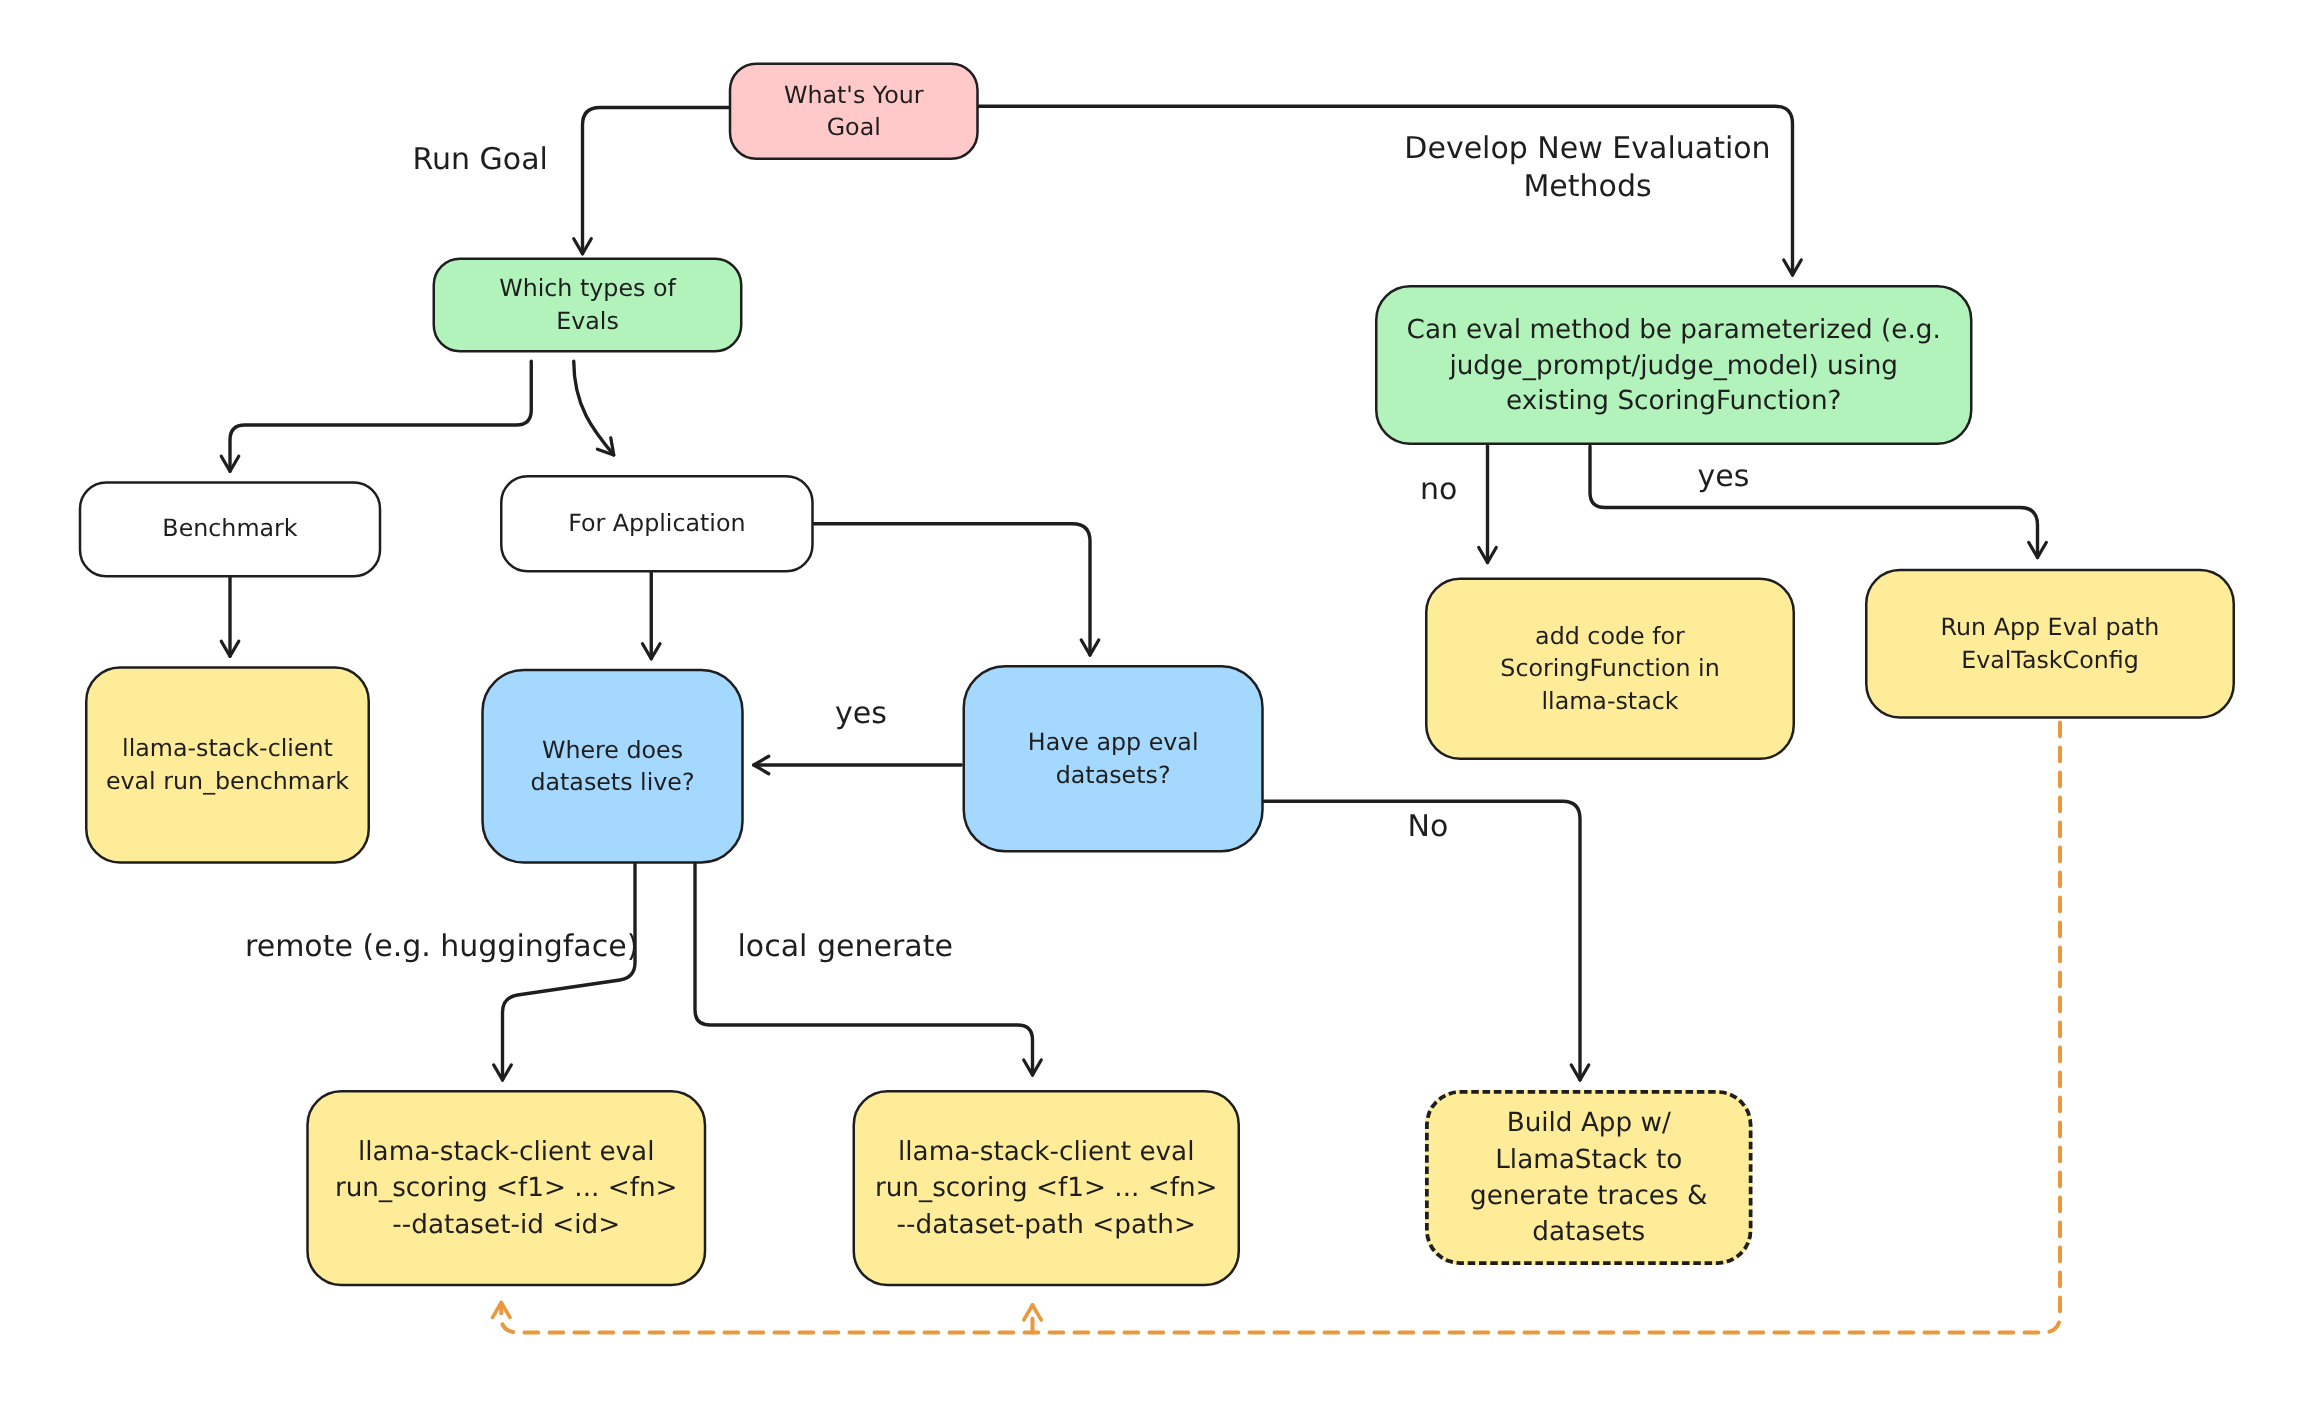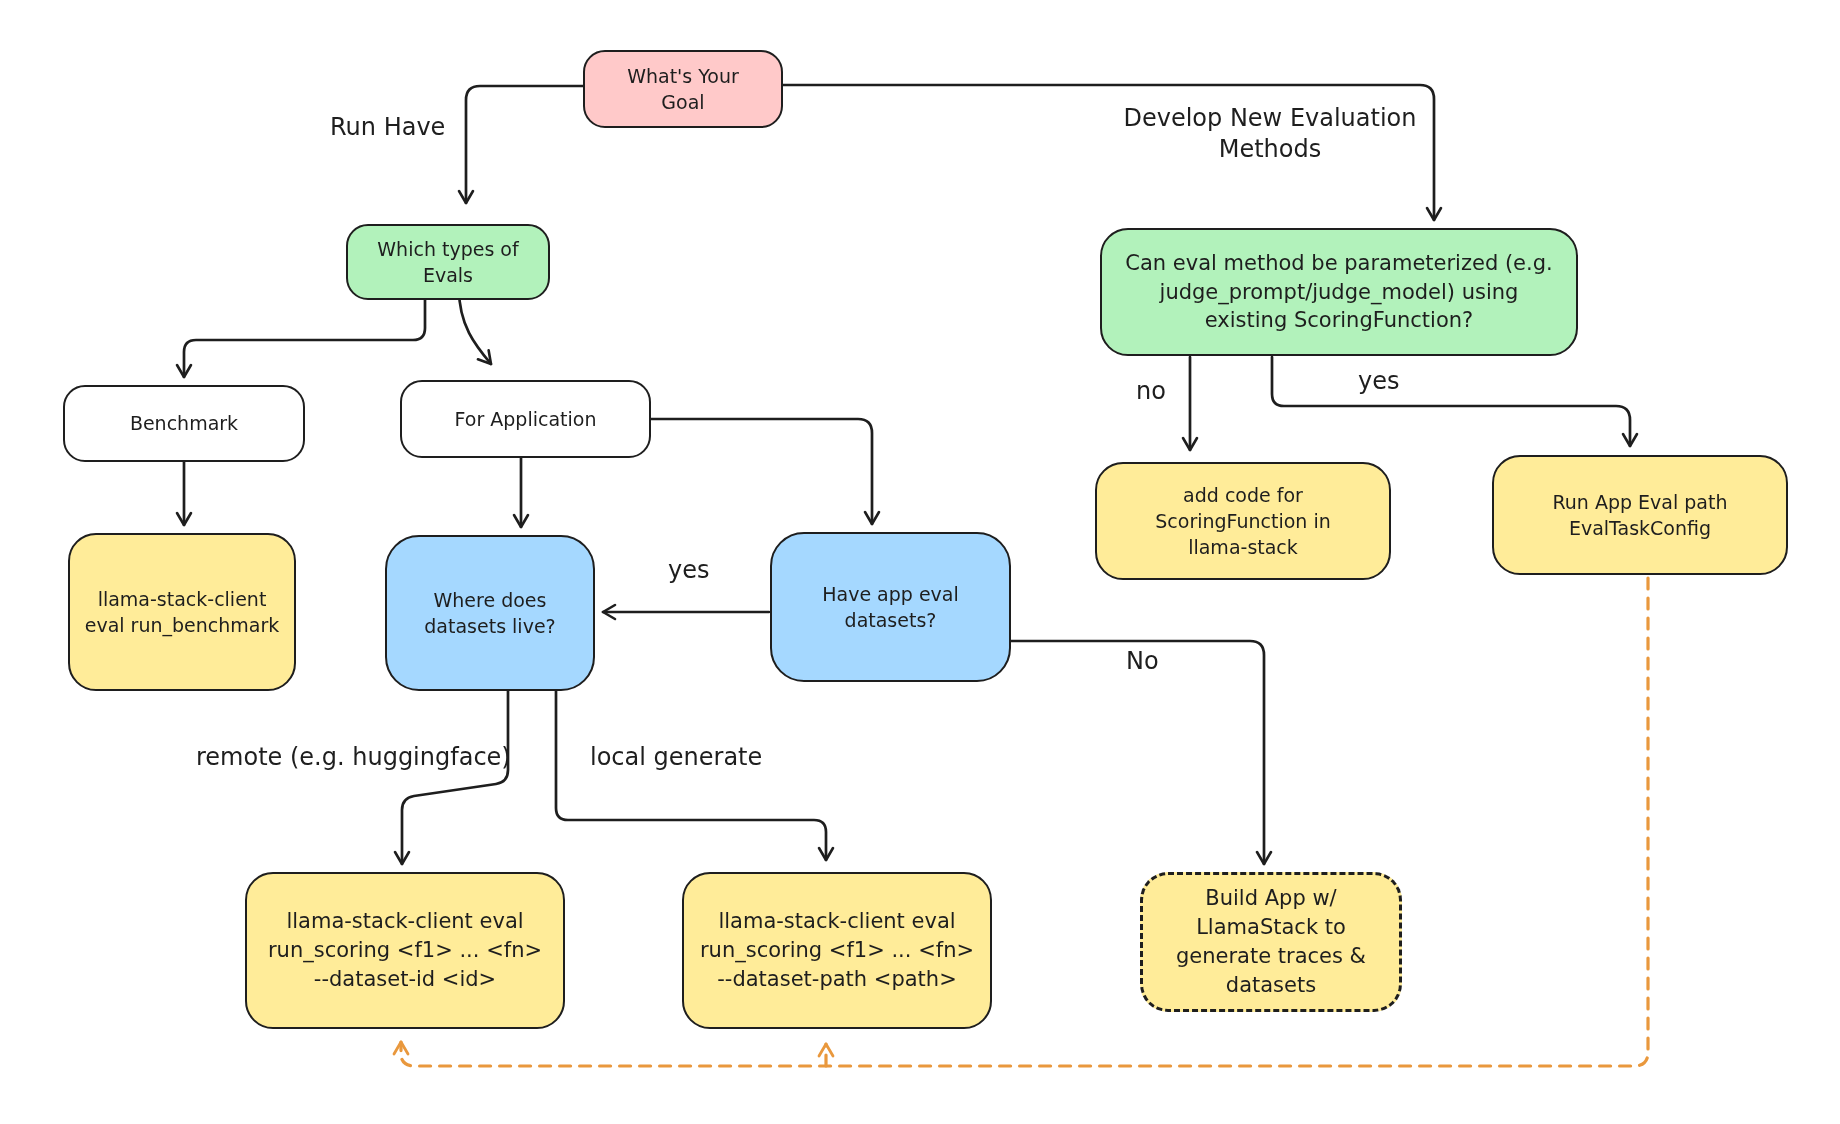--- a/index.html
+++ b/index.html
@@ -66,61 +66,61 @@
     <path d="M 1190 357 L 1190 450" marker-end="url(#arrow)"></path>
     <path d="M 1272 357 L 1272 394 Q 1272 406 1284 406 L 1616 406 Q 1630 406 1630 420 L 1630 446" marker-end="url(#arrow)"></path>
 
     <path class="orange" d="M 1648 578 L 1648 1052 Q 1648 1066 1634 1066 L 415 1066 Q 401 1066 401 1054 L 401 1042" marker-end="url(#arrow-orange)"></path>
     <path class="orange" d="M 826 1066 L 826 1044" marker-end="url(#arrow-orange)"></path>
   </svg>
 
   <div class="node fill-pink r22" style="left:583px; top:50px; width:200px; height:78px;">What's Your
 Goal</div>
 
-  <div class="node fill-green r22" style="left:346px; top:224px; width:204px; height:76px;">Which types of
+  <div class="node fill-green r22" style="left:346px; top:206px; width:248px; height:76px;">Which types of
 Evals</div>
 
   <div class="node r22" style="left:63px; top:385px; width:242px; height:77px;">Benchmark</div>
 
   <div class="node r22" style="left:400px; top:380px; width:251px; height:78px;">For Application</div>
 
   <div class="node fill-yellow" style="left:68px; top:533px; width:228px; height:158px;">llama-stack-client
 eval run_benchmark</div>
 
   <div class="node fill-blue r34" style="left:385px; top:535px; width:210px; height:156px;">Where does
 datasets live?</div>
 
   <div class="node fill-green fs21" style="left:1100px; top:228px; width:478px; height:128px;">Can eval method be parameterized (e.g.
 judge_prompt/judge_model) using
 existing ScoringFunction?</div>
 
   <div class="node fill-blue r34" style="left:770px; top:532px; width:241px; height:150px;">Have app eval
 datasets?</div>
 
-  <div class="node fill-yellow" style="left:1095px; top:462px; width:296px; height:118px;">add code for
+  <div class="node fill-yellow" style="left:1140px; top:462px; width:296px; height:146px;">add code for
 ScoringFunction in
 llama-stack</div>
 
   <div class="node fill-yellow" style="left:1492px; top:455px; width:296px; height:120px;">Run App Eval path
 EvalTaskConfig</div>
 
   <div class="node fill-yellow fs21" style="left:245px; top:872px; width:320px; height:157px;">llama-stack-client eval
 run_scoring &lt;f1&gt; ... &lt;fn&gt;
 --dataset-id &lt;id&gt;</div>
 
   <div class="node fill-yellow fs21" style="left:682px; top:872px; width:310px; height:157px;">llama-stack-client eval
 run_scoring &lt;f1&gt; ... &lt;fn&gt;
 --dataset-path &lt;path&gt;</div>
 
   <div class="node fill-yellow dashed fs21" style="left:1140px; top:872px; width:262px; height:140px;">Build App w/
 LlamaStack to
 generate traces &amp;
 datasets</div>
 
-  <div class="lbl" style="left:330px; top:112px;">Run Have</div>
+  <div class="lbl" style="left:330px; top:112px;">Run Goal</div>
 
   <div class="lbl center" style="left:1118px; top:103px; width:304px;">Develop New Evaluation
 Methods</div>
 
   <div class="lbl" style="left:1136px; top:376px;">no</div>
 
   <div class="lbl" style="left:1358px; top:366px;">yes</div>
 
   <div class="lbl" style="left:668px; top:555px;">yes</div>
 

